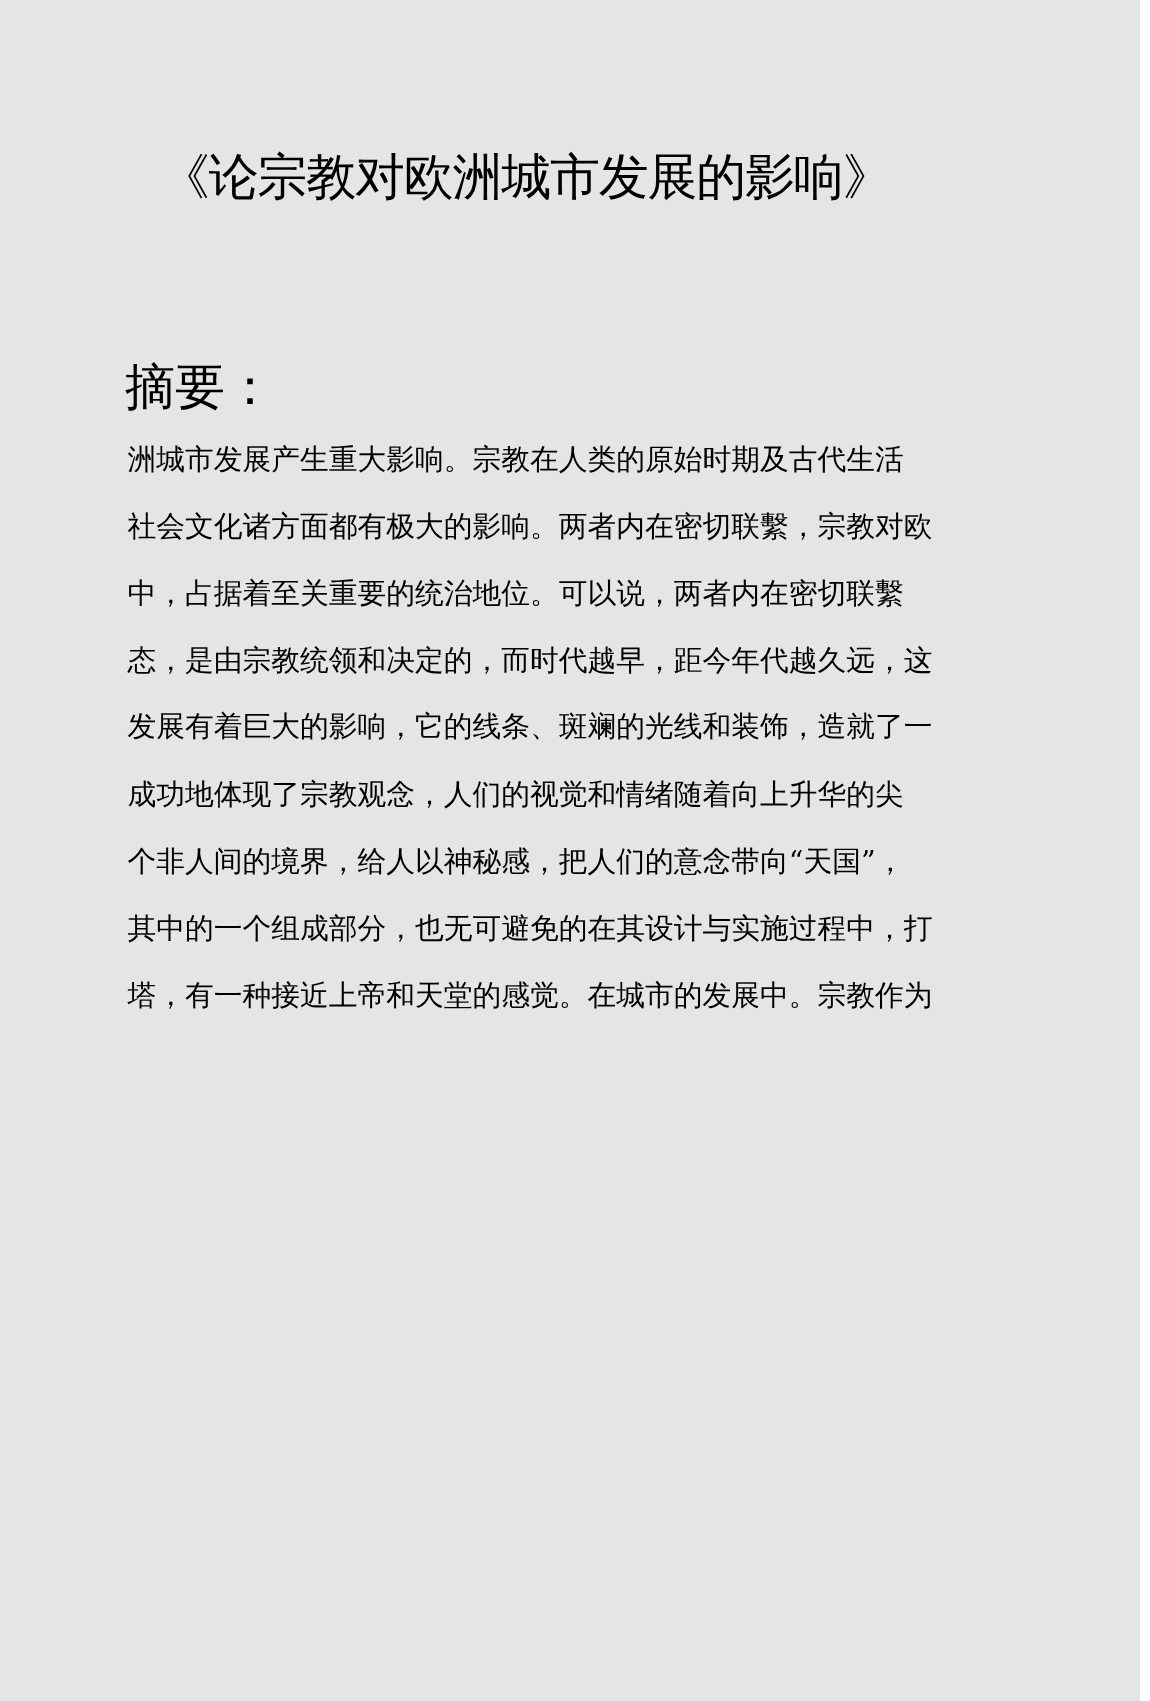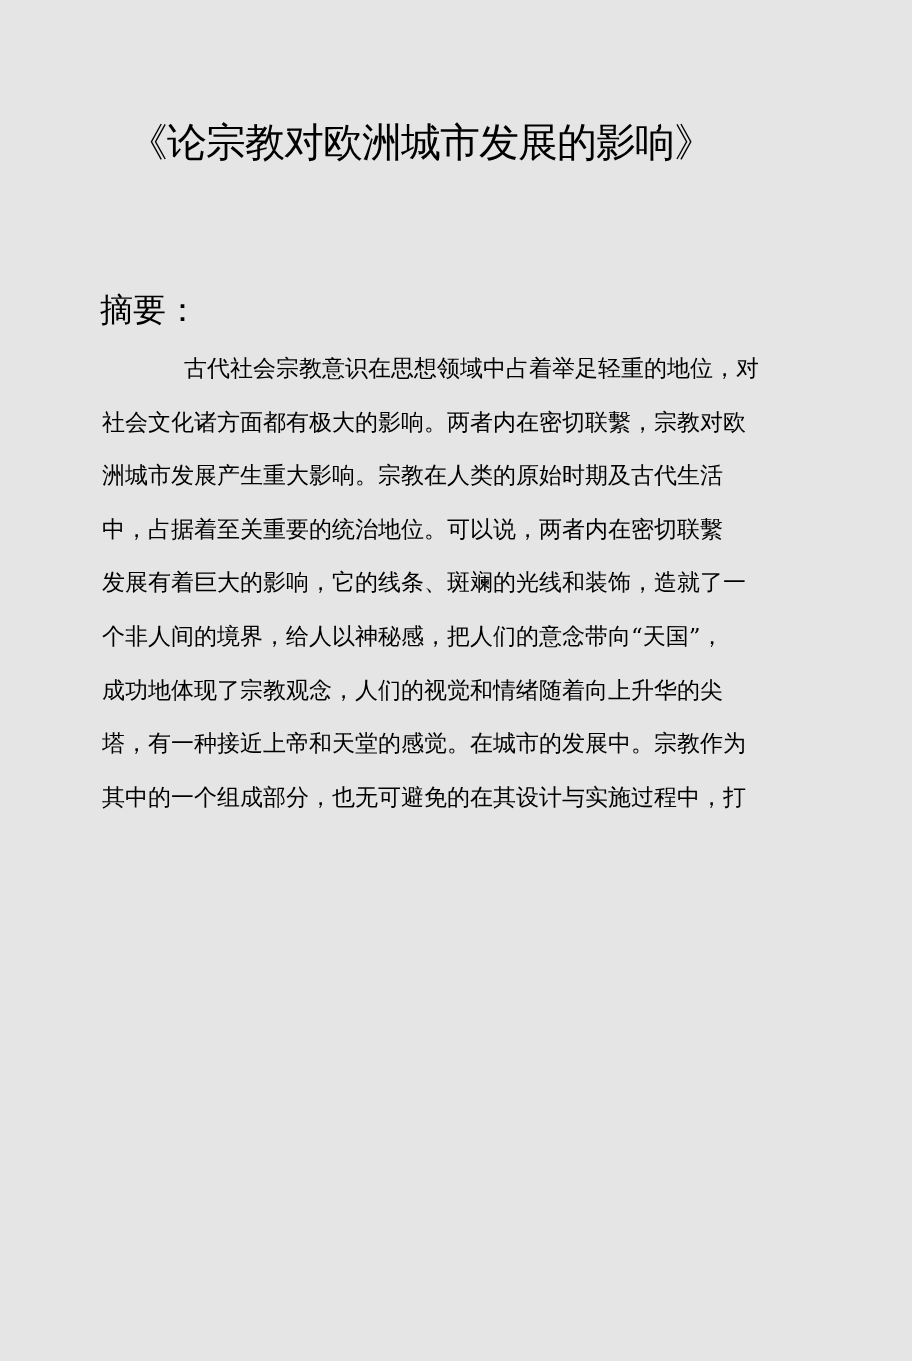--- a/index.html
+++ b/index.html
@@ -29,21 +29,21 @@
       font-size: 40px;
       line-height: 48px;
       white-space: nowrap;
       letter-spacing: -1px;
     }
     .section-heading {
       position: absolute;
       left: 100px;
       top: 286px;
       font-family: "DejaVu Sans", "Liberation Sans", sans-serif;
-      font-size: 33px;
+      font-size: 40px;
       line-height: 48px;
       white-space: nowrap;
     }
     .abstract {
       position: absolute;
       left: 102px;
       top: 346px;
       width: 700px;
       font-family: "DejaVu Serif", "Liberation Serif", serif;
       font-size: 23px;
@@ -60,23 +60,23 @@
   </style>
 </head>
 <body>
 
 <div class="page">
   <div class="doc-title">《论宗教对欧洲城市发展的影响》</div>
 
   <div class="section-heading">摘要：</div>
 
   <div class="abstract">
-    <span class="line indent">古代社会宗教意识在思想领域中占着举足轻重的地位，对</span>
+    <span class="line">洲城市发展产生重大影响。宗教在人类的原始时期及古代生活</span>
     <span class="line">社会文化诸方面都有极大的影响。两者内在密切联繫，宗教对欧</span>
-    <span class="line">洲城市发展产生重大影响。宗教在人类的原始时期及古代生活</span>
     <span class="line">中，占据着至关重要的统治地位。可以说，两者内在密切联繫</span>
+    <span class="line">态，是由宗教统领和决定的，而时代越早，距今年代越久远，这</span>
     <span class="line">发展有着巨大的影响，它的线条、斑斓的光线和装饰，造就了一</span>
+    <span class="line">成功地体现了宗教观念，人们的视觉和情绪随着向上升华的尖</span>
     <span class="line">个非人间的境界，给人以神秘感，把人们的意念带向“天国”，</span>
-    <span class="line">成功地体现了宗教观念，人们的视觉和情绪随着向上升华的尖</span>
+    <span class="line">其中的一个组成部分，也无可避免的在其设计与实施过程中，打</span>
     <span class="line">塔，有一种接近上帝和天堂的感觉。在城市的发展中。宗教作为</span>
-    <span class="line">其中的一个组成部分，也无可避免的在其设计与实施过程中，打</span>
   </div>
 </div>
 
 </body></html>

